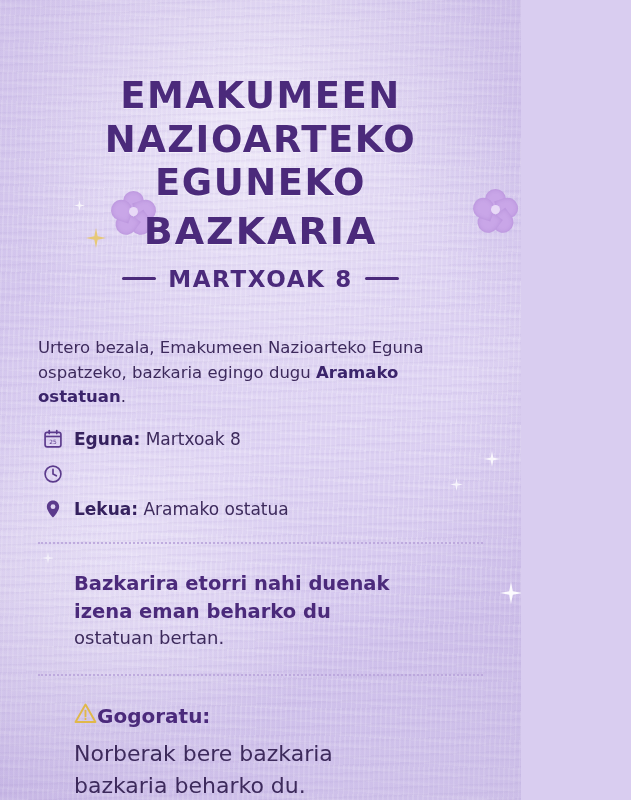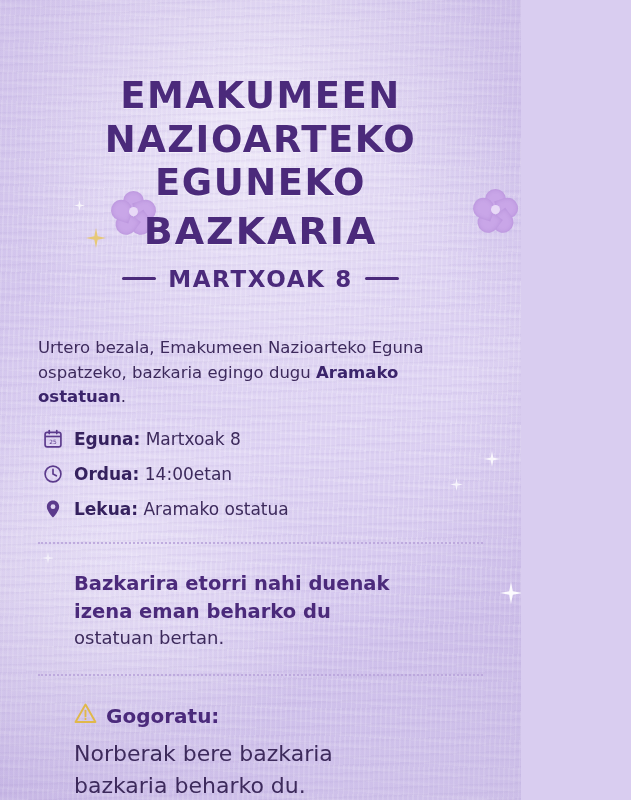--- a/index.html
+++ b/index.html
@@ -193,21 +193,20 @@
     margin-top: 2px;
   }
 
   .remember {
     padding: 0 38px;
     margin-top: 26px;
   }
   .remember-head {
     display: flex;
     align-items: center;
-    gap: 9px;
     padding-left: 36px;
   }
   .remember-head .label {
     font-family: "DejaVu Sans", sans-serif;
     font-weight: bold;
     font-size: 20px;
     color: #4b2a7b;
   }
   .remember-body {
     font-family: "DejaVu Sans", sans-serif;
@@ -339,21 +338,20 @@
           <span class="detail-text"><b>Eguna:</b><span> Martxoak 8</span></span>
         </div>
 
         <div class="detail-row">
           <span class="ic">
             <svg width="20" height="20" viewBox="0 0 24 24">
               <circle cx="12" cy="12" r="9.5" fill="none" stroke="#5b3a8c" stroke-width="2"></circle>
               <path d="M12 6.5 L12 12 L16 14.2" fill="none" stroke="#5b3a8c" stroke-width="2" stroke-linecap="round" stroke-linejoin="round"></path>
             </svg>
           </span>
-          <span class="detail-text"><b>Ordua:</b><span> 14:00etan</span></span>
         </div>
 
         <div class="detail-row">
           <span class="ic">
             <svg width="20" height="20" viewBox="0 0 24 24">
               <path d="M12 1.8c-4.1 0-7.4 3.3-7.4 7.4 0 5.6 7.4 13 7.4 13s7.4-7.4 7.4-13c0-4.1-3.3-7.4-7.4-7.4z" fill="#5b3a8c"></path>
               <circle cx="12" cy="9.2" r="2.9" fill="#ded3f3"></circle>
             </svg>
           </span>
           <span class="detail-text"><b>Lekua:</b><span> Aramako ostatua</span></span>

